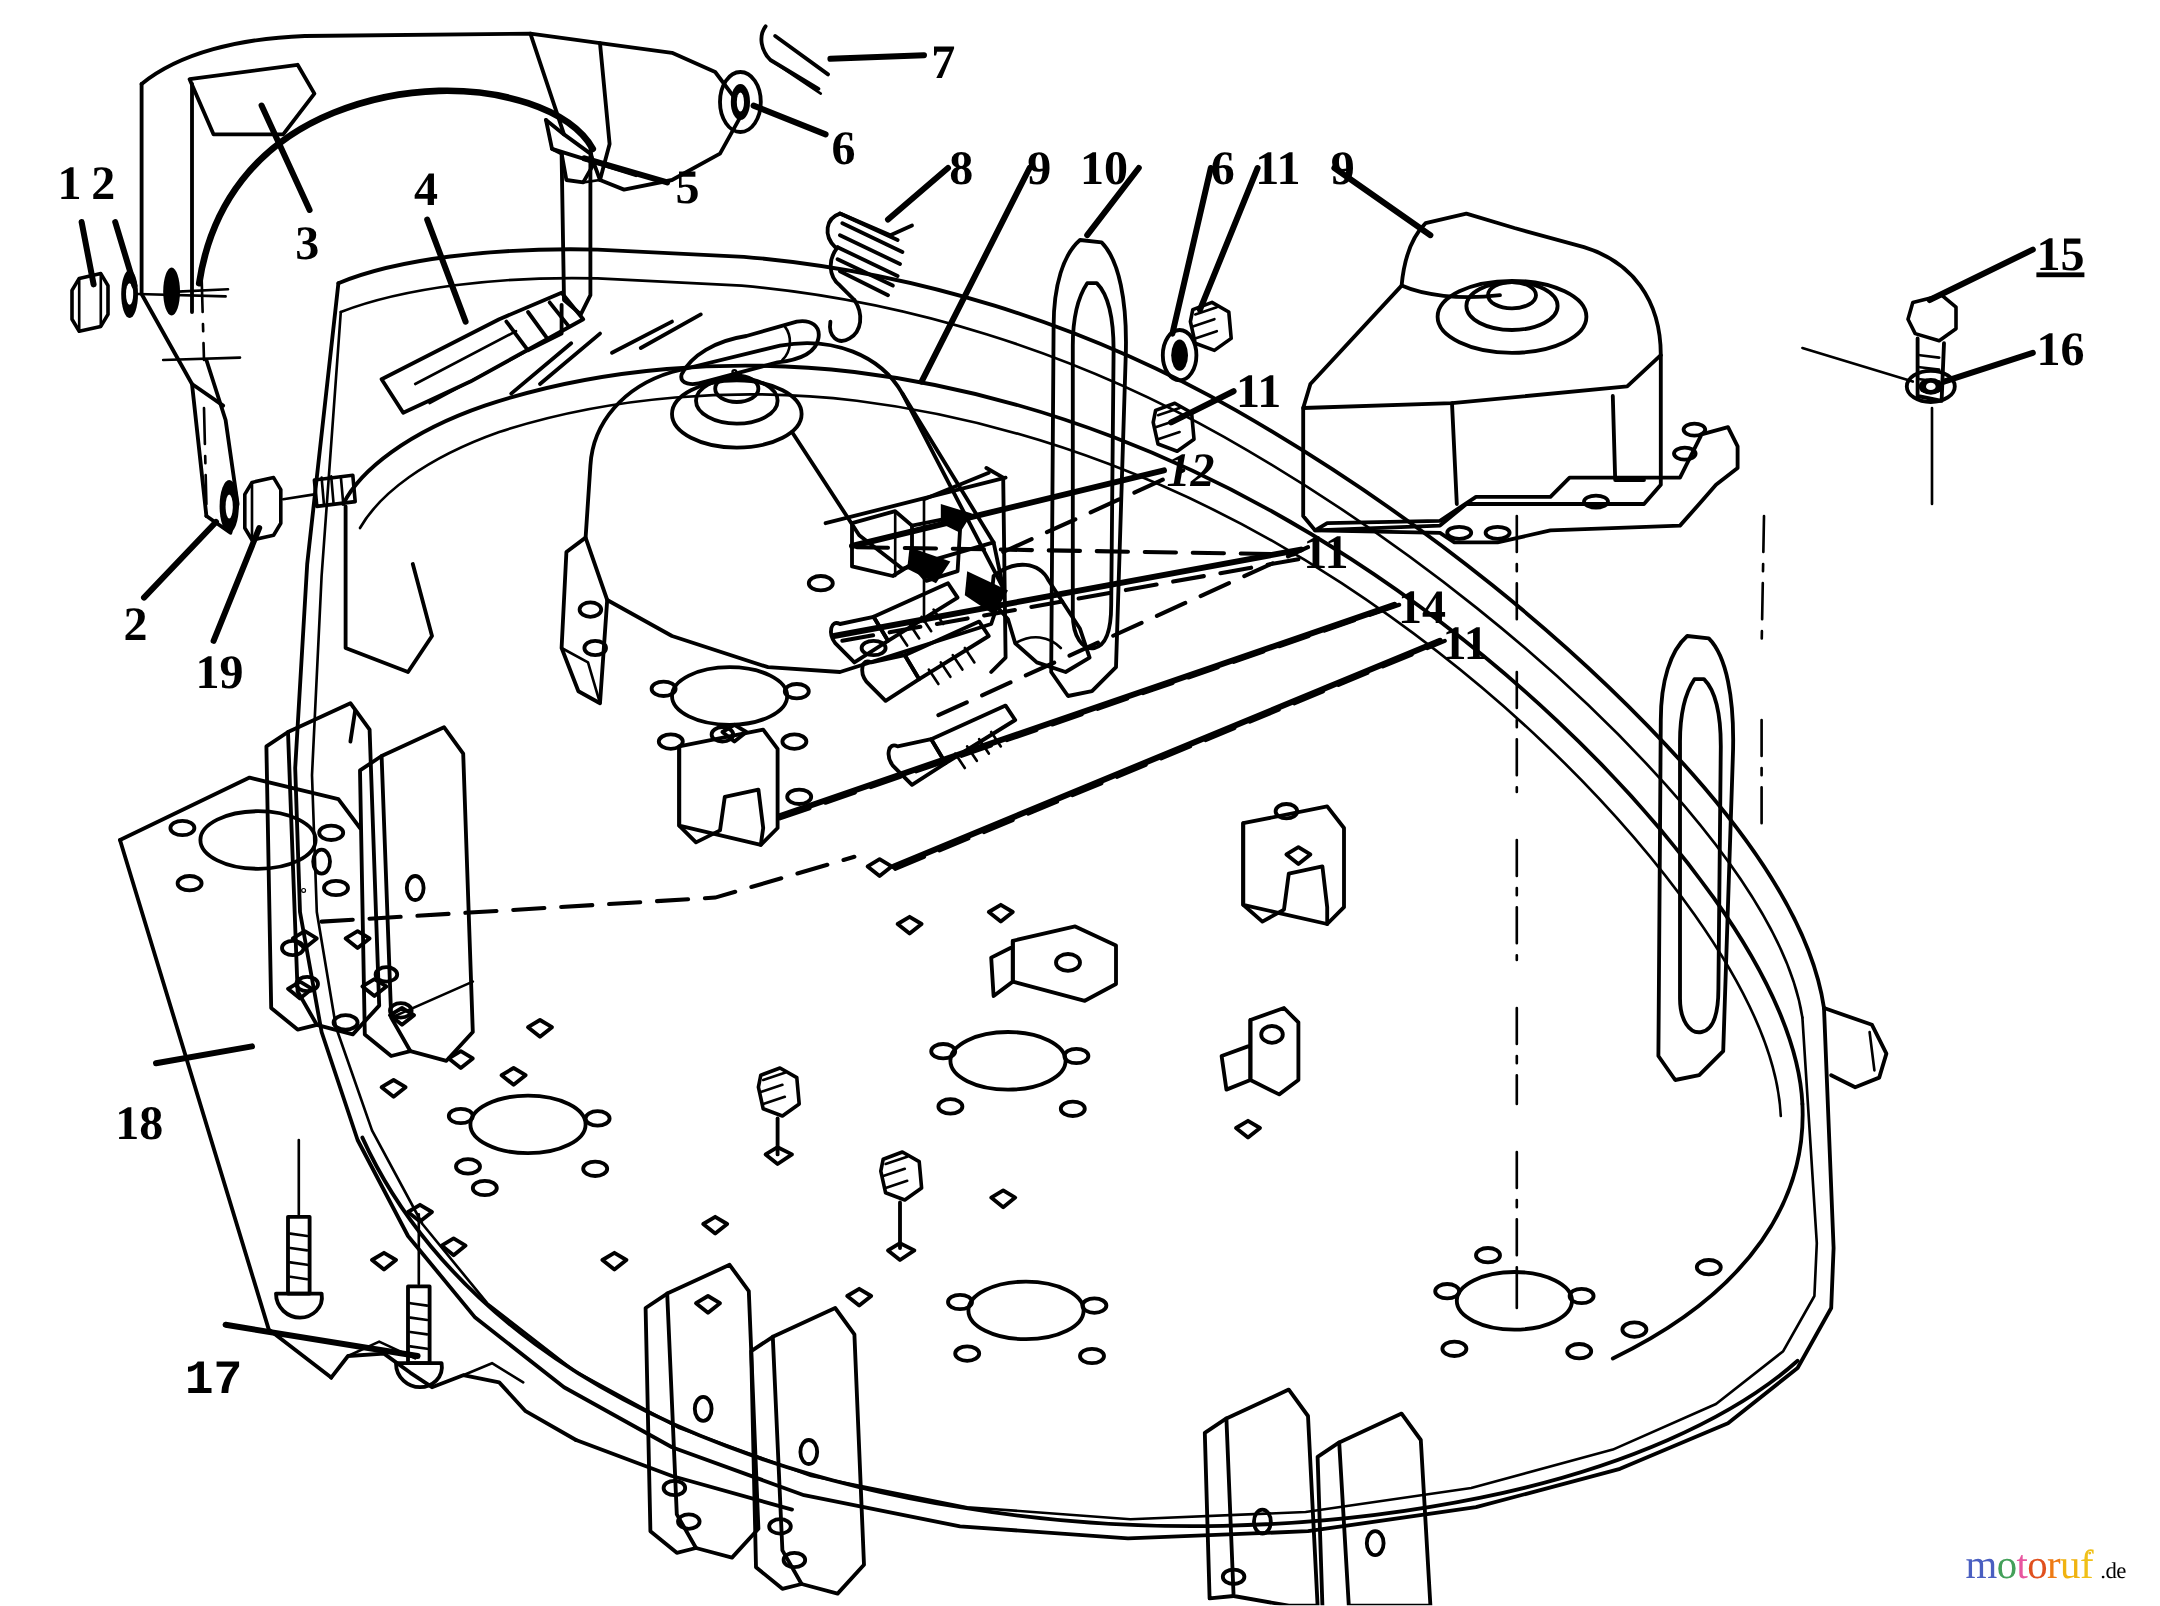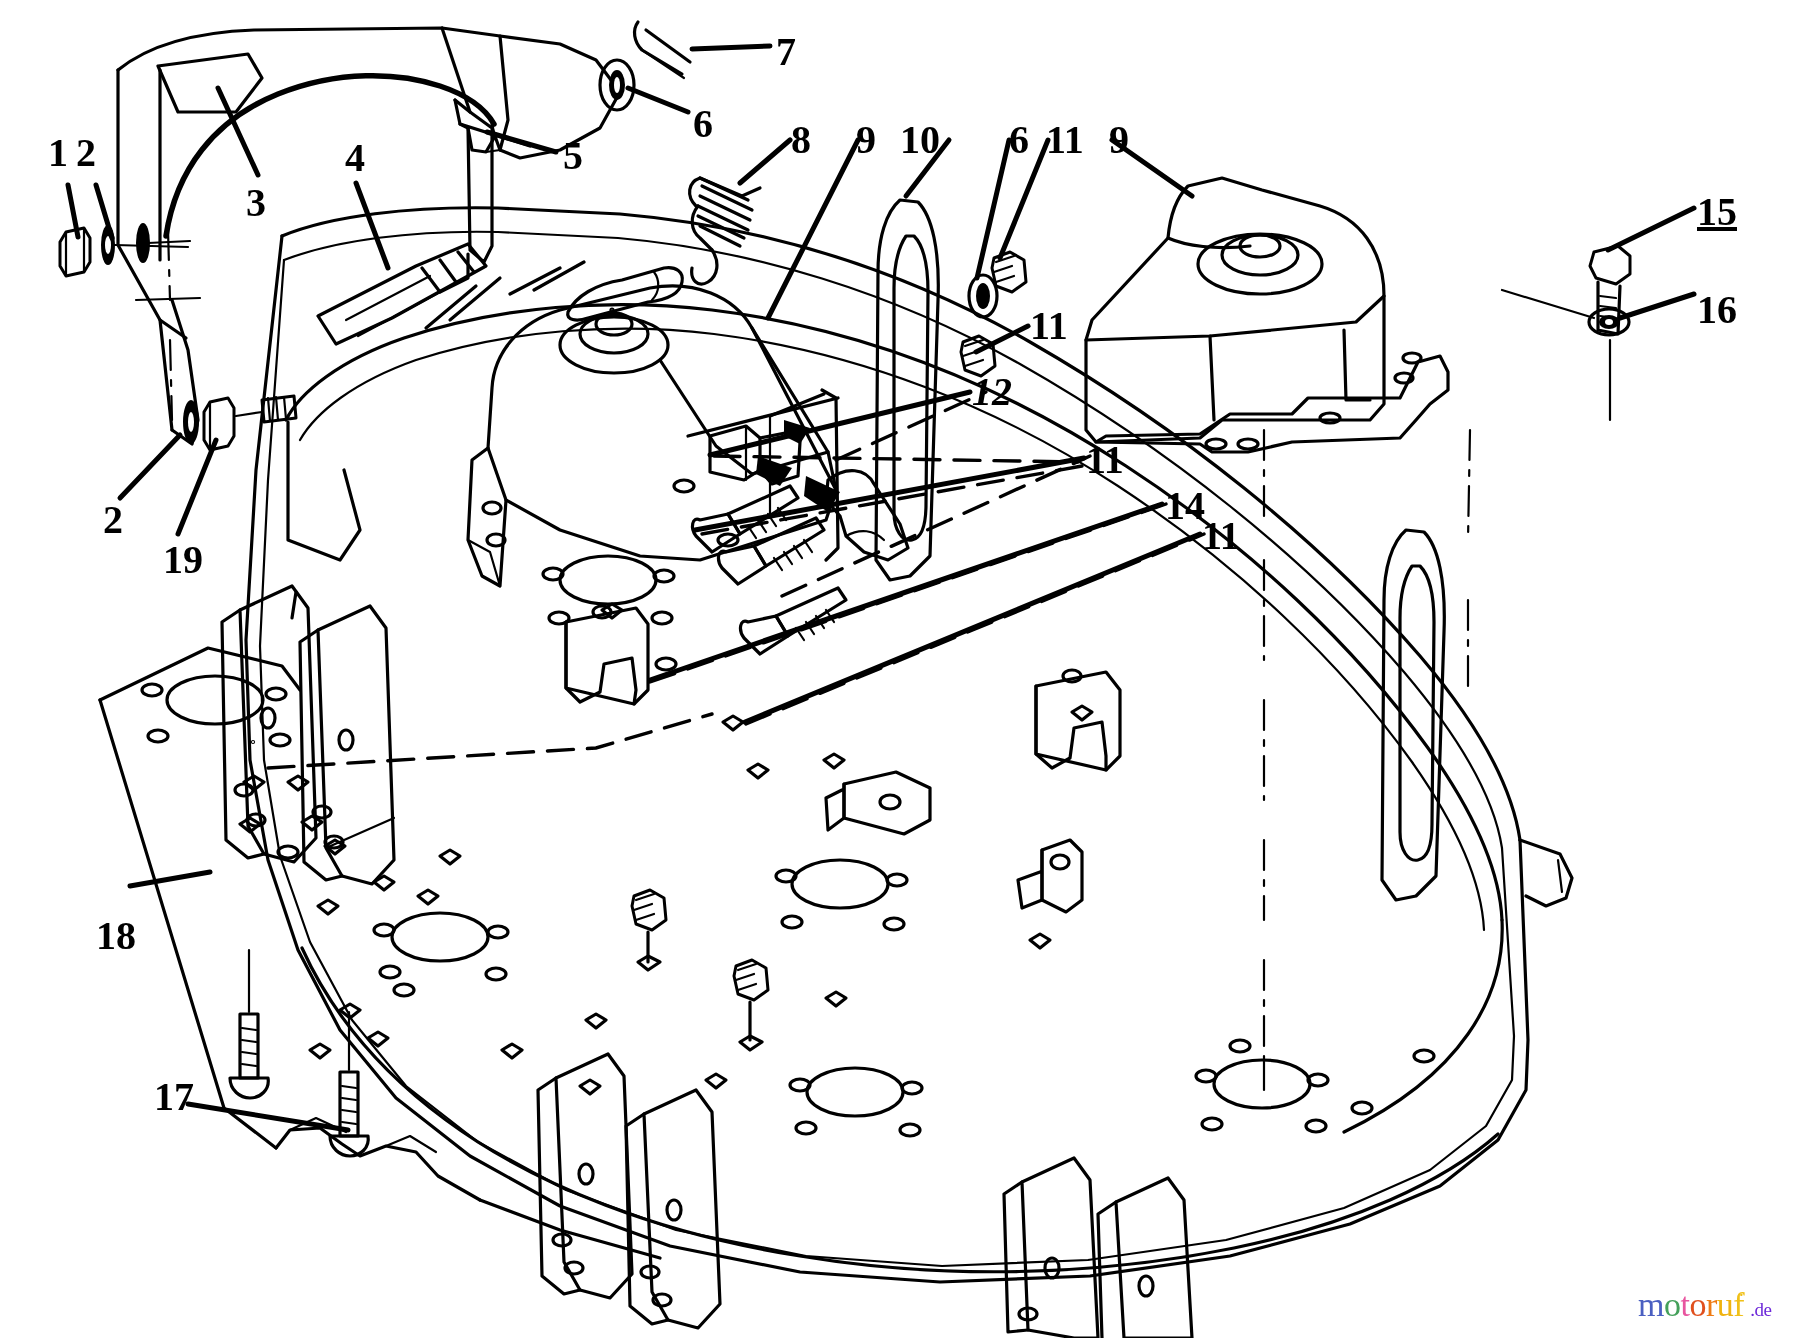--- a/index.html
+++ b/index.html
@@ -41,21 +41,21 @@
     font-family: "Liberation Serif", serif;
     font-size: 34px;
     font-weight: 400;
     letter-spacing: -0.5px;
     line-height: 1;
     white-space: nowrap;
     user-select: none;
   }
   #watermark .w-suffix {
     font-size: 19px;
-    color: #6d28d9;
+    color: #000000;
     vertical-align: baseline;
   }
 </style>
 </head>
 <body>
 
 <div id="stage">
 
   <svg id="artboard" viewBox="0 0 1800 1338" xmlns="http://www.w3.org/2000/svg">
     <defs>
@@ -483,29 +483,29 @@
       <div class="callout" style="left: 563px; top: 136px;">5</div>
       <div class="callout" style="left: 693px; top: 104px;">6</div>
       <div class="callout" style="left: 776px; top: 32px;">7</div>
       <div class="callout" style="left: 791px; top: 120px;">8</div>
       <div class="callout" style="left: 856px; top: 120px;">9</div>
       <div class="callout" style="left: 900px; top: 120px;">10</div>
       <div class="callout" style="left: 1009px; top: 120px;">6</div>
       <div class="callout" style="left: 1046px; top: 120px;">11</div>
       <div class="callout" style="left: 1109px; top: 120px;">9</div>
       <div class="callout" style="left: 1697px; top: 192px; text-decoration: underline;">15</div>
-      <div class="callout" style="left: 1697px; top: 290px;">16</div>
+      <div class="callout" style="left: 1697px; top: 271px;">16</div>
       <div class="callout" style="left: 1030px; top: 306px;">11</div>
       <div class="callout" style="left: 972px; top: 372px; font-style: italic;">12</div>
       <div class="callout" style="left: 1086px; top: 440px;">11</div>
       <div class="callout" style="left: 1165px; top: 486px;">14</div>
       <div class="callout" style="left: 1202px; top: 516px;">11</div>
       <div class="callout" style="left: 103px; top: 500px;">2</div>
       <div class="callout" style="left: 163px; top: 540px;">19</div>
       <div class="callout" style="left: 96px; top: 916px; text-align: right;">18</div>
-      <div class="callout" style="left: 154px; top: 1077px;">17</div>
+      <div class="callout" style="left: 154px; top: 1132px; font-family: Liberation Mono, monospace;">17</div>
     </div>
 
   <div id="watermark">
     <span id="wm-letters"><span style="color: rgb(74, 95, 193);">m</span><span style="color: rgb(68, 160, 90);">o</span><span style="color: rgb(232, 85, 159);">t</span><span style="color: rgb(224, 80, 30);">o</span><span style="color: rgb(238, 123, 20);">r</span><span style="color: rgb(240, 179, 16);">u</span><span style="color: rgb(240, 192, 24);">f</span><span style="color: rgb(240, 192, 24); font-size: 20px; position: relative; top: -14px; left: -6px;">·</span></span><span class="w-suffix">.de</span>
   </div>
 
 </div>
 
 </body></html>

